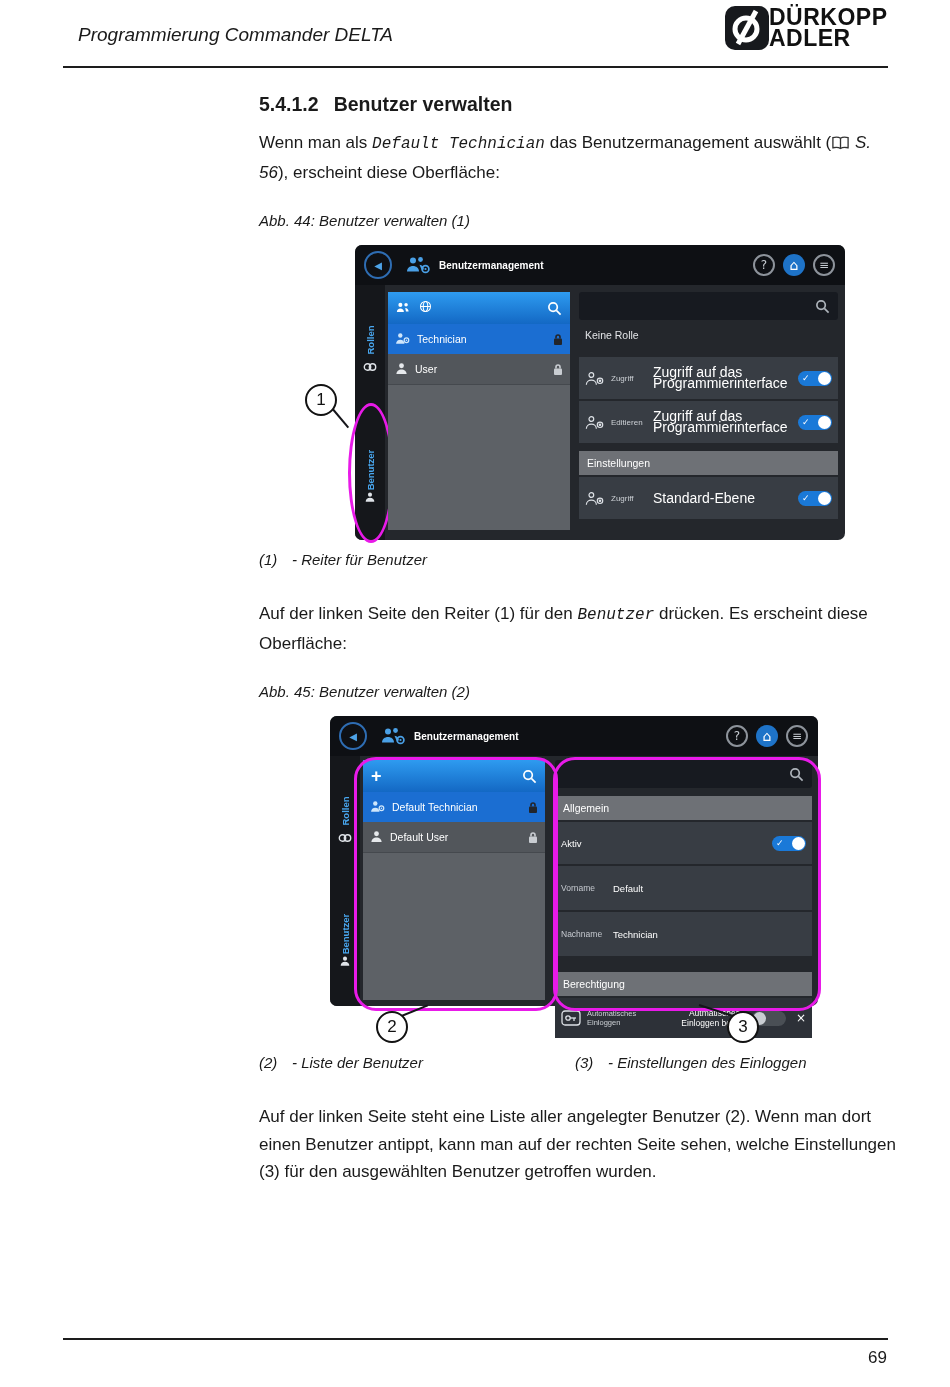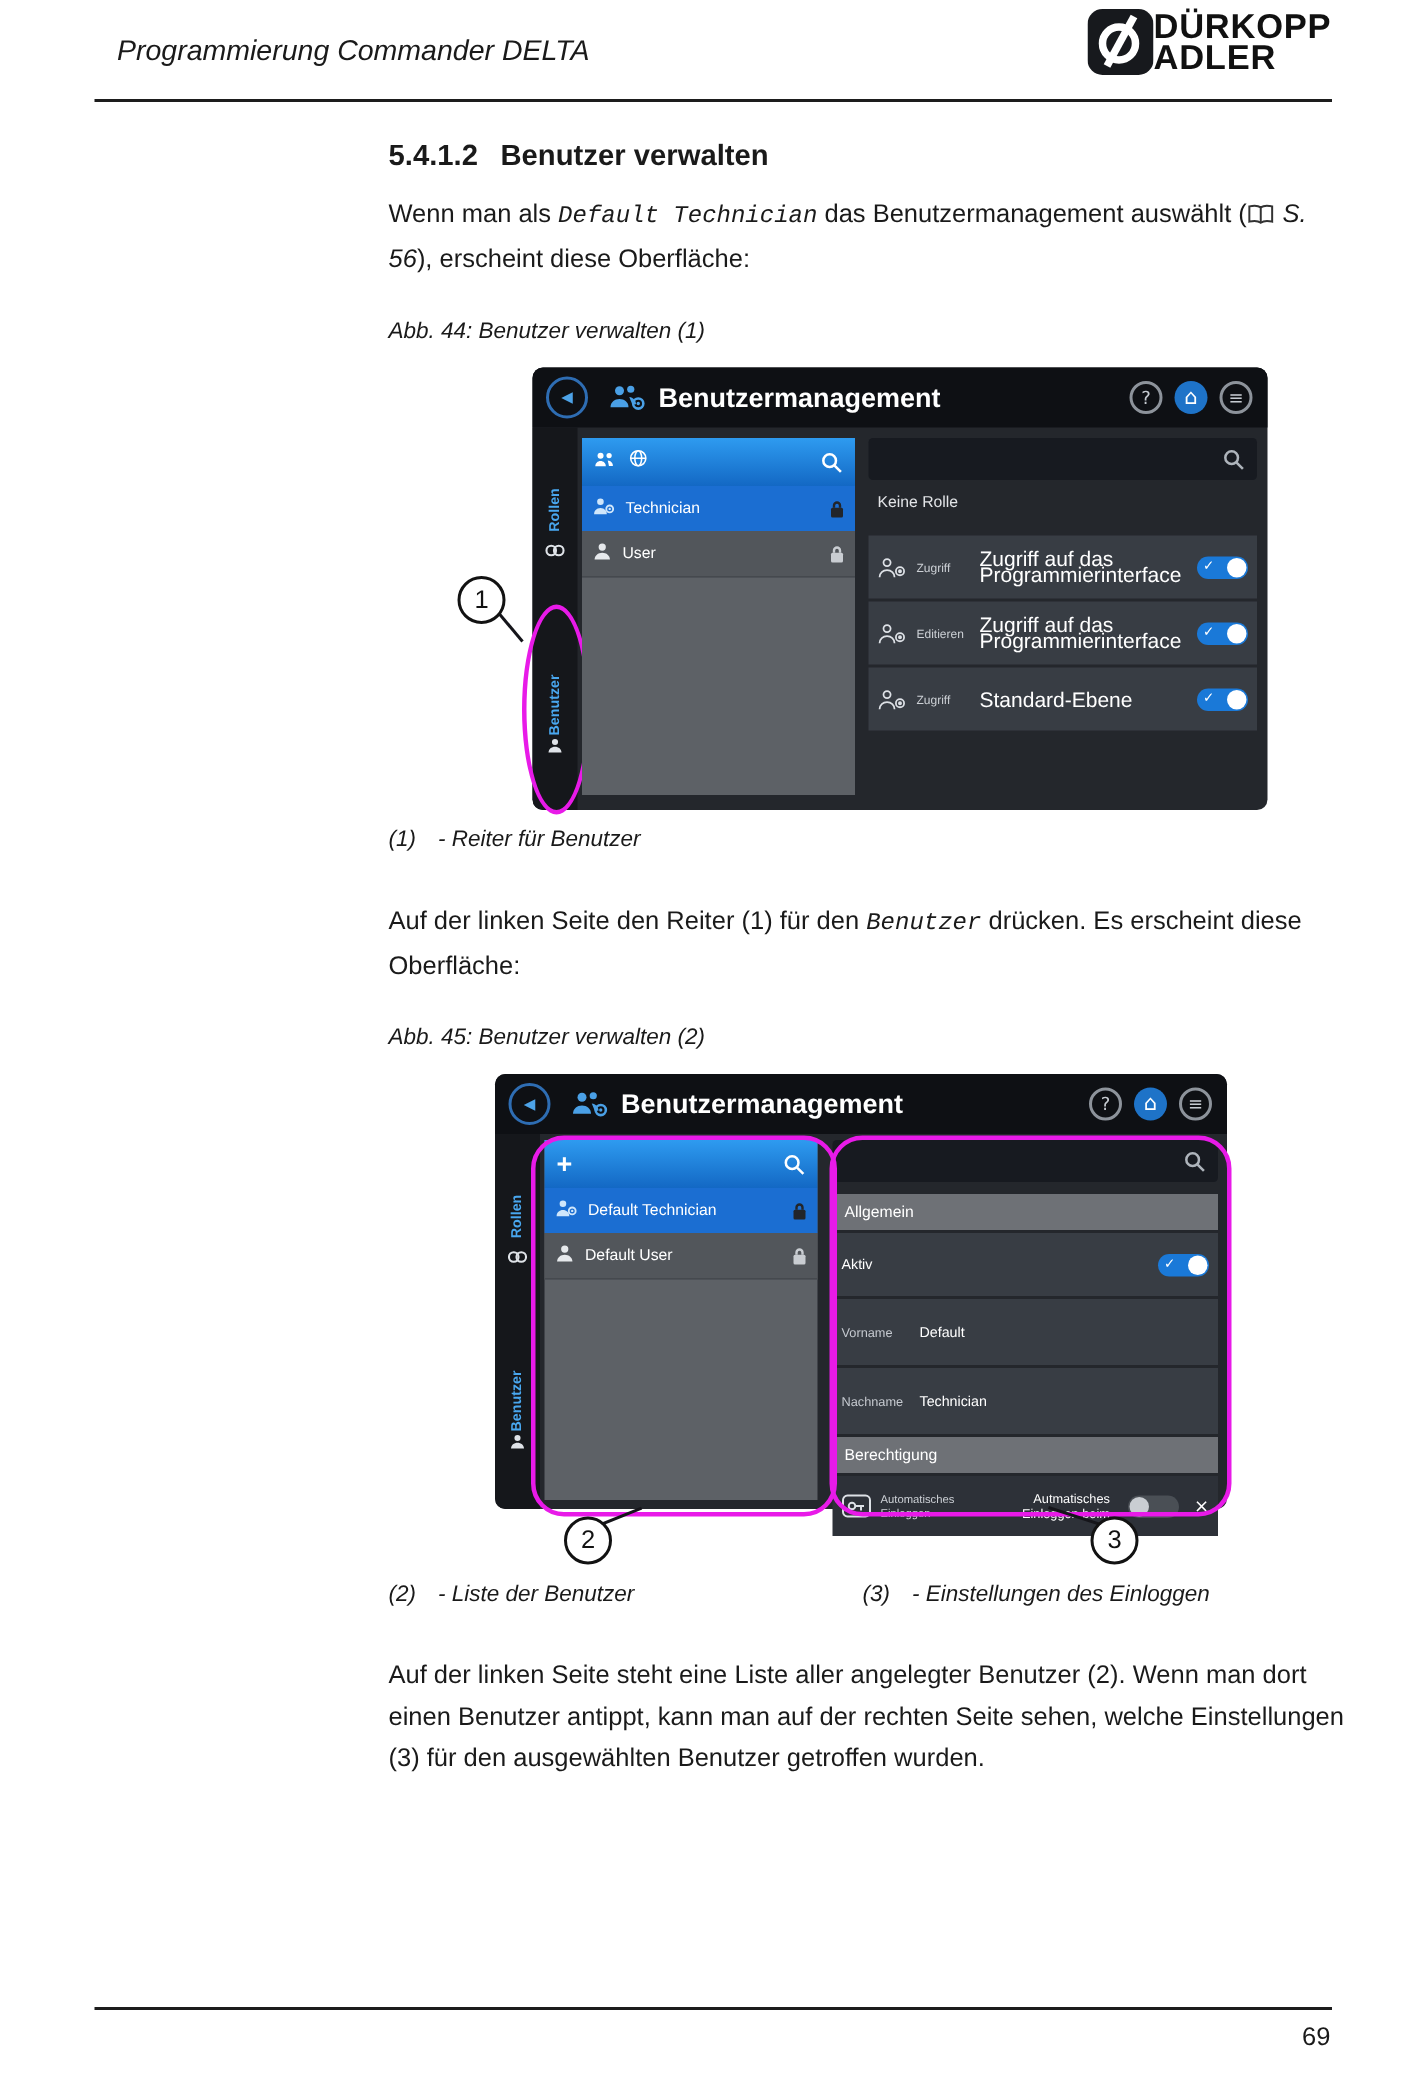--- a/index.html
+++ b/index.html
@@ -30,21 +30,21 @@
   .shot{position:absolute;background:#24272c;border-radius:7px;}
   #shot1{left:355px;top:245px;width:490px;height:295px;}
   #shot2{left:330px;top:716px;width:488px;height:290px;}
 
   .topbar{position:absolute;top:0;left:0;right:0;height:40px;background:#0e1014;
           border-radius:7px 7px 0 0;display:flex;align-items:center;}
   .glyph{font-family:"DejaVu Sans",sans-serif;}
   .back-btn{width:24px;height:24px;border:2px solid #2e6db3;border-radius:50%;margin-left:9px;
             display:flex;align-items:center;justify-content:center;color:#4da3e8;font-size:10px;}
   .appic{margin-left:13px;display:flex;}
-  .tb-title{color:#fff;font-weight:bold;font-size:18px;margin-left:8px;}
+  .tb-title{color:#fff;font-weight:bold;font-size:10px;margin-left:8px;}
   .tb-right{margin-left:auto;display:flex;gap:8px;margin-right:10px;}
   .tb-circle{width:22px;height:22px;border-radius:50%;display:flex;align-items:center;
              justify-content:center;font-size:12px;box-sizing:border-box;}
   .tb-help,.tb-menu{border:2px solid #8d939b;color:#c6cbd1;}
   .tb-home{background:#1e73c8;color:#fff;font-size:14px;}
 
   .rail{position:absolute;left:0;top:40px;bottom:0;width:30px;background:#15171b;border-radius:0 0 0 7px;}
   .rail-label{position:absolute;left:15px;transform:translate(-50%,-50%) rotate(-90deg);
               font-size:9.5px;font-weight:bold;color:#49a7ef;white-space:nowrap;}
   .rail-ic{position:absolute;left:15px;transform:translate(-50%,-50%);color:#dfe3e8;display:flex;}
@@ -63,21 +63,21 @@
   .lock-dark{color:#22252a;} .lock-light{color:#c9cdd2;}
 
   .rightcol{position:absolute;}
   #shot1 .rightcol{left:224px;right:7px;top:47px;bottom:8px;}
   #shot2 .rightcol{left:225px;right:6px;top:44px;bottom:6px;}
   .search-strip{height:28px;background:#171a20;border-radius:3px;display:flex;
                 align-items:center;justify-content:flex-end;padding-right:8px;color:#aeb4bb;}
   .norole{margin:9px 0 16px 6px;font-size:10.5px;color:#e2e4e7;}
   .sec-bar{height:24px;background:#6e7176;color:#fff;font-size:10.5px;
            display:flex;align-items:center;padding-left:8px;margin-top:8px;}
-  .sec-bar.tight{margin-top:2px;}
+  .sec-bar.tight{margin-top:16px;}
   .row{background:#383d44;margin-top:2px;display:flex;align-items:center;padding:4px 6px;gap:6px;}
   .perm-row{min-height:34px;}
   .perm-ic{color:#dde1e6;display:flex;flex-shrink:0;}
   .perm-tag{font-size:8px;color:#cdd1d6;width:36px;flex-shrink:0;}
   .perm-label{font-size:14px;color:#fff;line-height:11px;}
   .toggle{margin-left:auto;width:34px;height:15px;border-radius:8px;background:#1a79d8;
           position:relative;flex-shrink:0;}
   .toggle .knob{position:absolute;right:1px;top:1px;width:13px;height:13px;background:#fff;border-radius:50%;}
   .toggle .check{position:absolute;left:4px;top:50%;transform:translateY(-50%);
                  font-size:9px;color:#fff;font-family:"DejaVu Sans",sans-serif;}
@@ -279,20 +279,21 @@
         <span class="perm-label">
           <span>Zugriff auf das</span><br>
           <span>Programmierinterface</span>
         </span>
         <span class="toggle">
             <span class="check">✓</span>
             <span class="knob"></span>
           </span>
       </div>
 
+      <div class="sec-bar">Einstellungen</div>
 
       <div class="row perm-row">
         <span class="perm-ic">
             <svg width="20" height="15" viewBox="0 0 22 16" fill="none" stroke="currentColor" stroke-width="1.3">
               <circle cx="7" cy="4.2" r="2.6"></circle>
               <path d="M1.5 15c0-3.2 2.5-5.2 5.5-5.2s5.5 2 5.5 5.2"></path>
               <circle cx="16.5" cy="10.5" r="3"></circle>
               <circle cx="16.5" cy="10.5" r=".8" fill="currentColor"></circle>
             </svg>
           </span>

